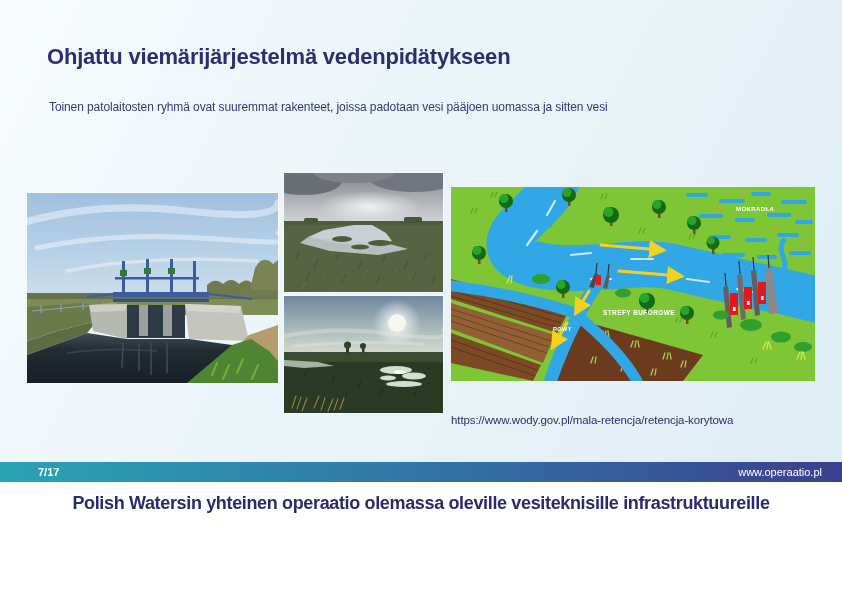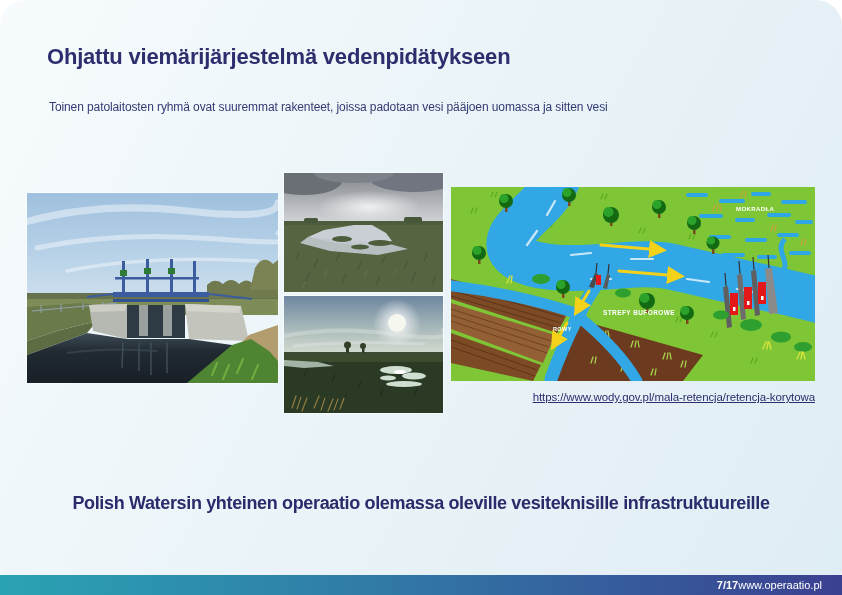--- a/index.html
+++ b/index.html
@@ -2,57 +2,55 @@
 <html><head>
 <meta charset="utf-8">
 <style>
   html,body{margin:0;padding:0;}
   body{
     width:842px;height:595px;overflow:hidden;
     font-family:"Liberation Sans", sans-serif;
     background:#fff;
   }
   .slide{
-    position:relative;width:842px;height:595px;
+    position:relative;width:842px;height:482px;
     background:linear-gradient(118deg,#f7fbfd 0%,#ecf5f9 40%,#dfedf4 100%);
-    border-radius:26px;
   }
   .title{
     position:absolute;left:47px;top:44px;
     font-size:22px;font-weight:bold;letter-spacing:-0.2px;
     color:#2d2e6d;
   }
   .bodytext{
     position:absolute;left:49px;top:92px;width:720px;
     font-size:12px;line-height:30px;letter-spacing:-0.1px;
     color:#333a72;
   }
   .photo{position:absolute;overflow:hidden;box-shadow:0 0 0 1px rgba(255,255,255,0.55);}
   .photo svg{display:block;width:100%;height:100%;}
   .p-weir{left:27px;top:193px;width:251px;height:190px;}
   .p-flood{left:284px;top:173px;width:159px;height:119px;}
   .p-sunset{left:284px;top:296px;width:159px;height:117px;}
   .p-illu{left:451px;top:187px;width:364px;height:194px;box-shadow:none;}
   .caption{
-    position:absolute;left:451px;top:391px;width:364px;
-    text-align:right;font-size:11.5px;letter-spacing:-0.1px;
+    position:absolute;left:451px;top:414px;width:364px;
+    text-align:left;font-size:11.5px;letter-spacing:-0.1px;
     color:#2d2e6d;
-    text-decoration:underline;
   }
   .statement{
     position:absolute;left:0;top:461px;width:842px;
     text-align:center;font-size:18px;font-weight:bold;
     line-height:31px;letter-spacing:-0.35px;color:#2a2b6a;margin-top:27px;
   }
   .statement .line{white-space:nowrap;}
   .footer{
     position:absolute;left:0;bottom:0;width:842px;height:20px;
     background:linear-gradient(90deg,#2aa3b3 0%,#3177a6 48%,#3b4090 100%);
     color:#ffffff;font-size:11px;
-    display:flex;align-items:center;justify-content:flex-end;
+    display:flex;align-items:center;justify-content:space-between;
     box-sizing:border-box;padding:0 20px 0 38px;
   }
   .footer .page{font-weight:bold;}
   .illu-label{fill:#ffffff;font-family:"Liberation Sans",sans-serif;font-weight:bold;}
 </style>
 </head>
 <body>
 
 <div class="slide">
 

